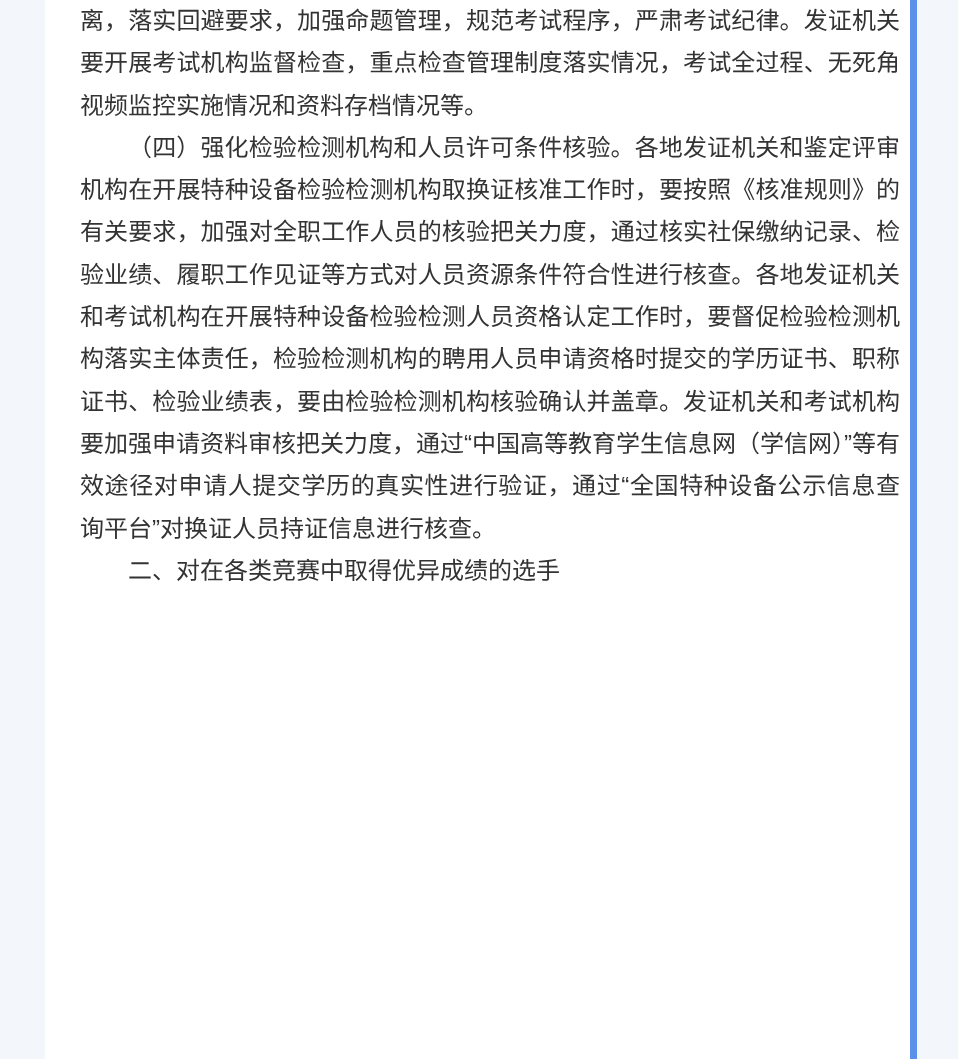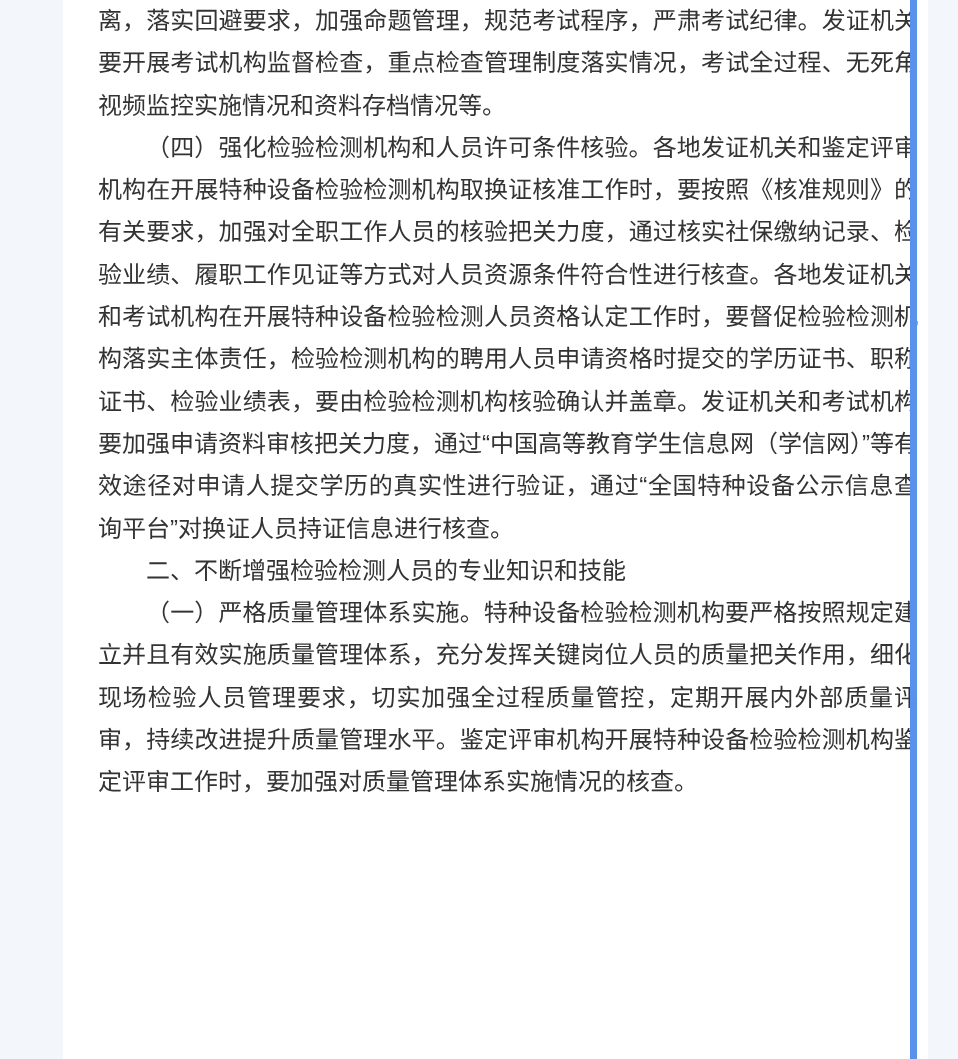--- a/index.html
+++ b/index.html
@@ -9,21 +9,21 @@
   body {
     width: 958px;
     height: 1059px;
     overflow: hidden;
     background: #f3f6fa;
     font-family: "Liberation Sans", sans-serif;
     position: relative;
   }
   .content-card {
     position: absolute;
-    left: 63px;
+    left: 45px;
     top: 0;
     width: 865px;
     min-height: 1059px;
     background: #ffffff;
     box-sizing: border-box;
     padding: 0 10px 0 35px;
   }
   .accent-bar {
     position: absolute;
     left: 910px;
@@ -45,17 +45,16 @@
   .para.no-indent {
     text-indent: 0;
   }
 </style>
 </head>
 <body>
 
 <div class="content-card">
   <p class="para no-indent">离，落实回避要求，加强命题管理，规范考试程序，严肃考试纪律。发证机关要开展考试机构监督检查，重点检查管理制度落实情况，考试全过程、无死角视频监控实施情况和资料存档情况等。</p>
   <p class="para">（四）强化检验检测机构和人员许可条件核验。各地发证机关和鉴定评审机构在开展特种设备检验检测机构取换证核准工作时，要按照《核准规则》的有关要求，加强对全职工作人员的核验把关力度，通过核实社保缴纳记录、检验业绩、履职工作见证等方式对人员资源条件符合性进行核查。各地发证机关和考试机构在开展特种设备检验检测人员资格认定工作时，要督促检验检测机构落实主体责任，检验检测机构的聘用人员申请资格时提交的学历证书、职称证书、检验业绩表，要由检验检测机构核验确认并盖章。发证机关和考试机构要加强申请资料审核把关力度，通过“中国高等教育学生信息网（学信网）”等有效途径对申请人提交学历的真实性进行验证，通过“全国特种设备公示信息查询平台”对换证人员持证信息进行核查。</p>
-  <p class="para">二、不断增强检验检测人员的专业知识和技能</p>
-  <p class="para">（一）严格质量管理体系实施。特种设备检验检测机构要严格按照规定建立并且有效实施质量管理体系，充分发挥关键岗位人员的质量把关作用，细化现场检验人员管理要求，切实加强全过程质量管控，定期开展内外部质量评审，持续改进提升质量管理水平。鉴定评审机构开展特种设备检验检测机构鉴定评审工作时，要加强对质量管理体系实施情况的核查。</p>
+  <p class="para">二、对在各类竞赛中取得优异成绩的选手</p>
 </div>
 
 <div class="accent-bar"></div>
 
 </body></html>

